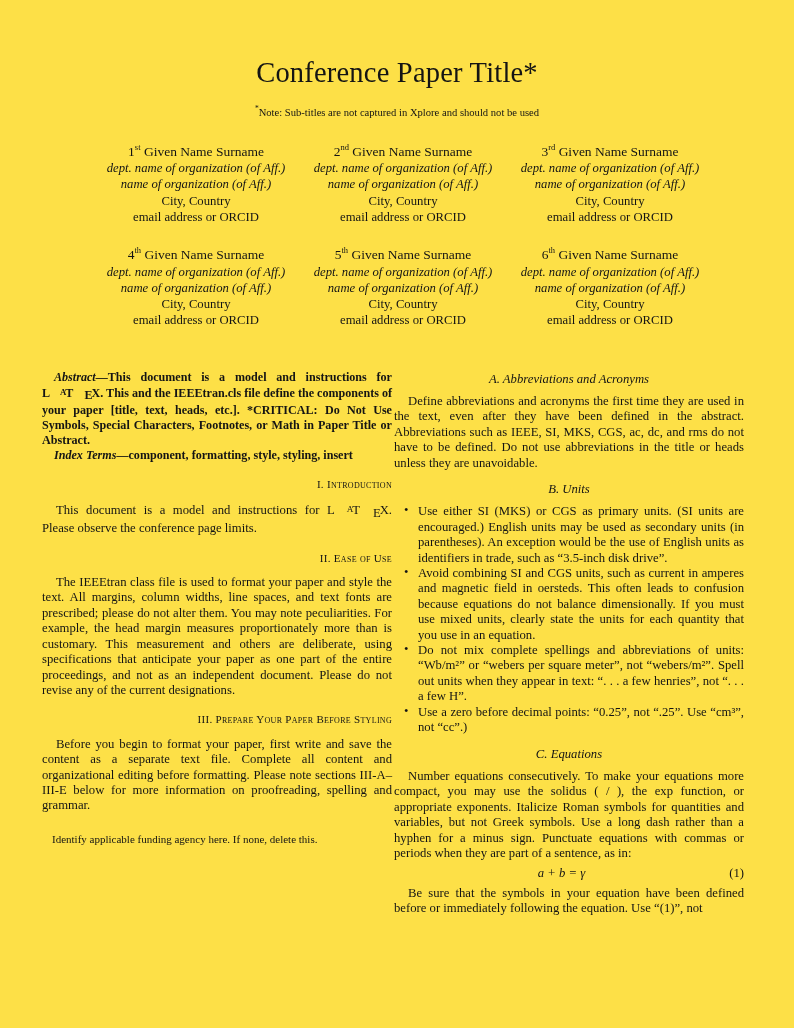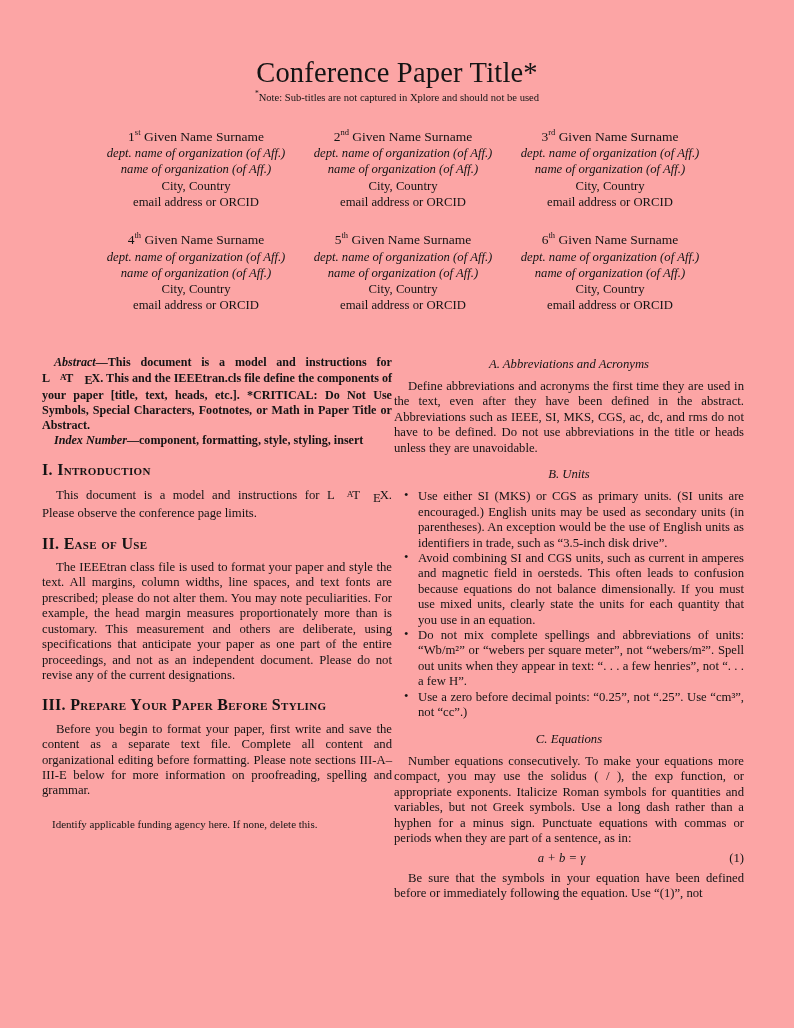--- a/index.html
+++ b/index.html
@@ -1,34 +1,35 @@
 <!DOCTYPE html>
 <html><head>
 <meta charset="utf-8">
 <style>
   html,body { margin:0; padding:0; background:#e8e8e8; }
   .page {
     position:relative;
     width:794px; height:1028px;
     margin:0 auto;
-    background:#fca5a5;
+    background:#fde047;
     color:#141414;
     font-family:"Liberation Serif","DejaVu Serif",serif;
     overflow:hidden;
     box-sizing:border-box;
   }
   
   .paper-title {
     padding-top:57px;
     text-align:center;
     font-size:28.5px;
     font-weight:400;
     letter-spacing:0.2px;
   }
   .title-note {
+    margin-top:15px;
     text-align:center;
     font-size:10.6px;
   }
   .title-note sup { font-size:7.5px; }
   
   .authors { margin-top:21px; }
   .author-row { display:flex; justify-content:center;margin-left:12px; }
   .author-row + .author-row { margin-top:17px;align-items:center; }
   .author {
     width:207px;
@@ -53,24 +54,24 @@
   }
   .abstract, .index-terms {
     font-weight:bold;
     font-size:12.1px;
     line-height:15px;
     text-indent:12px;
     margin:0;
   }
   .lead-label { font-style:italic; }
   .sec-head {
-    text-align:left;
+    text-align:right;
     font-variant:small-caps;
-    font-size:16px;
-    font-weight:700;
+    font-size:11px;
+    font-weight:400;
     margin:14px 0 9px;
     text-indent:0;
     letter-spacing:0.3px;
   }
   .sub-head {
     font-style:italic;
     text-align:center;
     margin:11px 0 7px;
     text-indent:0;
   }
@@ -168,21 +169,21 @@
       </div>
     </div>
   </div>
 
   <div class="body-cols">
 
     <div class="col">
 
       <p class="abstract"><span class="lead-label">Abstract—</span><span>This document is a model and instructions for </span><span class="latex"><span>L</span><span class="lx-a">A</span><span>T</span><span class="lx-e">E</span><span>X</span></span><span>. This and the IEEEtran.cls file define the components of your paper [title, text, heads, etc.]. *CRITICAL: Do Not Use Symbols, Special Characters, Footnotes, or Math in Paper Title or Abstract.</span></p>
 
-      <p class="index-terms"><span class="lead-label">Index Number—</span><span>component, formatting, style, styling, insert</span></p>
+      <p class="index-terms"><span class="lead-label">Index Terms—</span><span>component, formatting, style, styling, insert</span></p>
 
       <div class="sec-head">I. Introduction</div>
 
       <p class="para"><span>This document is a model and instructions for </span><span class="latex"><span>L</span><span class="lx-a">A</span><span>T</span><span class="lx-e">E</span><span>X</span></span><span>. Please observe the conference page limits.</span></p>
 
       <div class="sec-head">II. Ease of Use</div>
 
 
       <p class="para">The IEEEtran class file is used to format your paper and style the text. All margins, column widths, line spaces, and text fonts are prescribed; please do not alter them. You may note peculiarities. For example, the head margin measures proportionately more than is customary. This measurement and others are deliberate, using specifications that anticipate your paper as one part of the entire proceedings, and not as an independent document. Please do not revise any of the current designations.</p>
 

